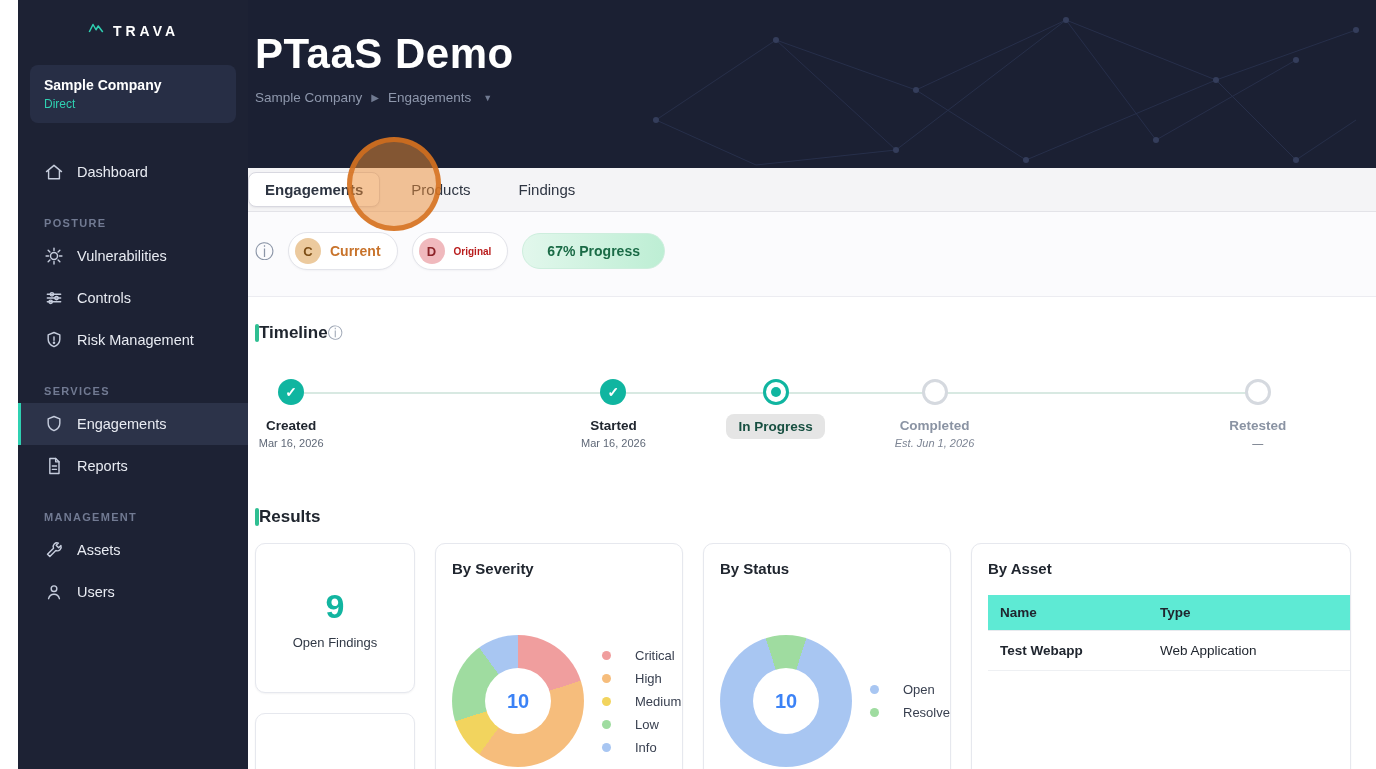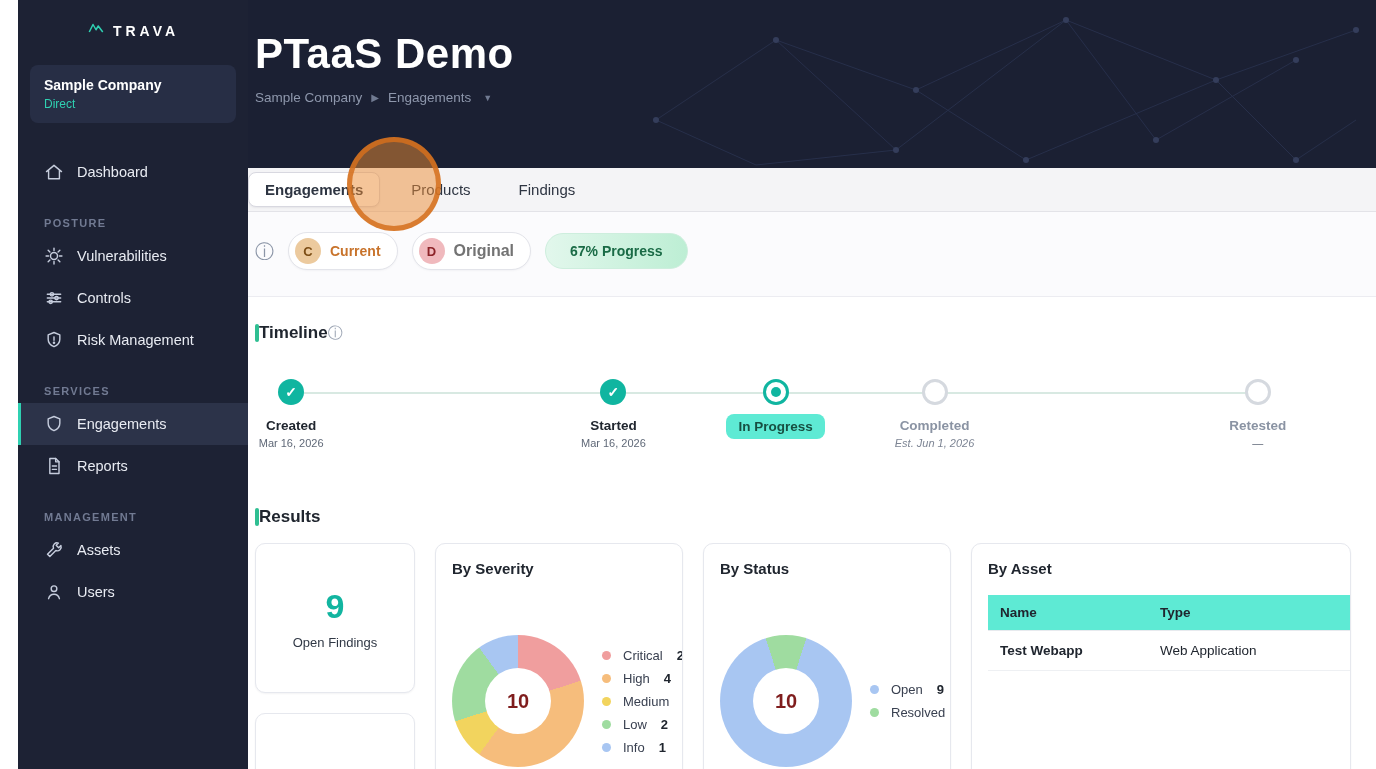--- a/index.html
+++ b/index.html
@@ -40,61 +40,61 @@
   .click-indicator { position: absolute; left: 347px; top: 137px; width: 94px; height: 94px; border-radius: 50%;
     background: rgba(235,140,52,0.5); border: 5px solid rgba(213,112,30,0.85); z-index: 60; pointer-events: none; }
 
   .statusbar { display: flex; align-items: center; gap: 14px; padding: 20px 25px 26px; background: #fbfbfd; border-bottom: 1px solid #ececf1; }
   .info-icon { color: #8b95a7; font-size: 19px; line-height: 1; cursor: pointer; }
   .pill { display: flex; align-items: center; gap: 9px; background: #fff; border: 1px solid #e3e4ea; border-radius: 999px; padding: 5px 16px 5px 6px; box-shadow: 0 1px 2px rgba(16,24,40,.04); cursor: pointer; }
   .pill-badge { width: 26px; height: 26px; border-radius: 50%; display: flex; align-items: center; justify-content: center; font-size: 13px; font-weight: 700; flex: none; }
   .badge-current { background: #ecca9e; color: #7c4d15; }
   .label-current { color: #c8732b; font-weight: 700; font-size: 14px; }
   .badge-original { background: #f0b9bd; color: #8c2328; }
-  .label-original { color: #737373; font-weight: 700; font-size: 16px; }
+  .label-original { color: #b91c1c; font-weight: 700; font-size: 10px; }
   .progress-pill { background: linear-gradient(90deg, #e2f7ec, #bdeed4); border: 1px solid #cdeedd; border-radius: 999px; padding: 9px 24px; color: #1a6b46; font-weight: 700; font-size: 14px; }
 
   .content { padding: 0 25px; }
   .section-head { display: flex; align-items: center; margin-top: 26px; }
   .section-head.results { margin-top: 20px; }
   .accent { width: 4px; height: 18px; border-radius: 2px; background: #2fbf92; }
   .section-title { font-size: 17px; font-weight: 700; color: #20262f; }
   .head-info { color: #9aa3b2; font-size: 15px; cursor: pointer; }
 
   
   .timeline-strip { position: relative; height: 130px; margin-top: 14px; }
   .t-line { position: absolute; left: 3.3%; right: 8.6%; top: 35px; height: 2px; background: #d8e9e2; }
   .t-step { position: absolute; top: 22px; transform: translateX(-50%); text-align: center; width: 170px; }
   .t-node { width: 26px; height: 26px; border-radius: 50%; margin: 0 auto; display: flex; align-items: center; justify-content: center; position: relative; z-index: 1; }
   .t-node.done { background: #10b5a0; color: #fff; font-size: 14px; font-weight: 700; }
   .t-node.current { background: #fff; border: 3px solid #10b5a0; }
   .t-dot { width: 10px; height: 10px; border-radius: 50%; background: #10b5a0; }
   .t-node.pending { background: #fff; border: 3px solid #d5d9df; }
   .t-label { margin-top: 13px; font-size: 13.5px; font-weight: 700; color: #20262f; }
   .t-label.pending { color: #8a93a3; }
-  .t-label.current-pill { display: inline-block; background: #5eead4; color: #174f41; padding: 5px 12px; border-radius: 8px; margin-top: 9px; }
+  .t-label.current-pill { display: inline-block; background: #e5e5e5; color: #174f41; padding: 5px 12px; border-radius: 8px; margin-top: 9px; }
   .t-date { margin-top: 4px; font-size: 11px; color: #5f6877; }
   .t-date.italic { font-style: italic; color: #7d8594; }
 
   
   .cards { display: flex; gap: 20px; margin-top: 16px; align-items: flex-start; }
   .col { display: flex; flex-direction: column; gap: 20px; }
   .card { background: #fff; border: 1px solid #e6e8ee; border-radius: 10px; box-shadow: 0 1px 2px rgba(16,24,40,.05); }
   .card.kpi { width: 160px; height: 150px; display: flex; flex-direction: column; align-items: center; justify-content: center; gap: 9px; }
   .kpi-value { font-size: 34px; font-weight: 700; color: #12b5a0; }
   .kpi-label { font-size: 13px; color: #303845; }
   .card.stub { width: 160px; height: 120px; }
   .card.chart { width: 280px; height: 290px; padding: 16px; overflow: hidden; }
   .card-title { font-size: 15px; font-weight: 700; color: #20262f; }
   .chart-body { display: flex; align-items: center; gap: 18px; margin-top: 58px; }
   .donut { width: 132px; height: 132px; border-radius: 50%; position: relative; flex: none; }
   .donut-hole { position: absolute; inset: 33px; background: #fff; border-radius: 50%; display: flex; align-items: center; justify-content: center; }
-  .donut-num { font-size: 20px; font-weight: 700; color: #7f1d1d; }
+  .donut-num { font-size: 20px; font-weight: 700; color: #3b82f6; }
   .legend { display: flex; flex-direction: column; gap: 8px; }
-  .legend-item { display: flex; align-items: center; gap: 12px; font-size: 13px; color: #394050; white-space: nowrap; }
+  .legend-item { display: flex; align-items: center; gap: 24px; font-size: 13px; color: #394050; white-space: nowrap; }
   .legend-dot { width: 9px; height: 9px; border-radius: 50%; flex: none; }
   .legend-val { font-weight: 700; color: #20262f; margin-left: 2px; }
 
   .card.asset { flex: 1; min-width: 380px; height: 290px; padding: 16px; overflow: hidden; }
   .asset-table { width: 560px; border-collapse: collapse; margin-top: 18px; font-size: 13.5px; }
   .asset-table th { background: #5eead4; text-align: left; padding: 10px 12px; font-weight: 700; color: #20262f; border-bottom: 1px solid #e7eaee; }
   .asset-table td { padding: 12px; border-bottom: 1px solid #eef0f3; color: #20262f; }
   .asset-table td.name { font-weight: 700; }
   .asset-table th.col-name, .asset-table td.name { width: 160px; }
 </style>

